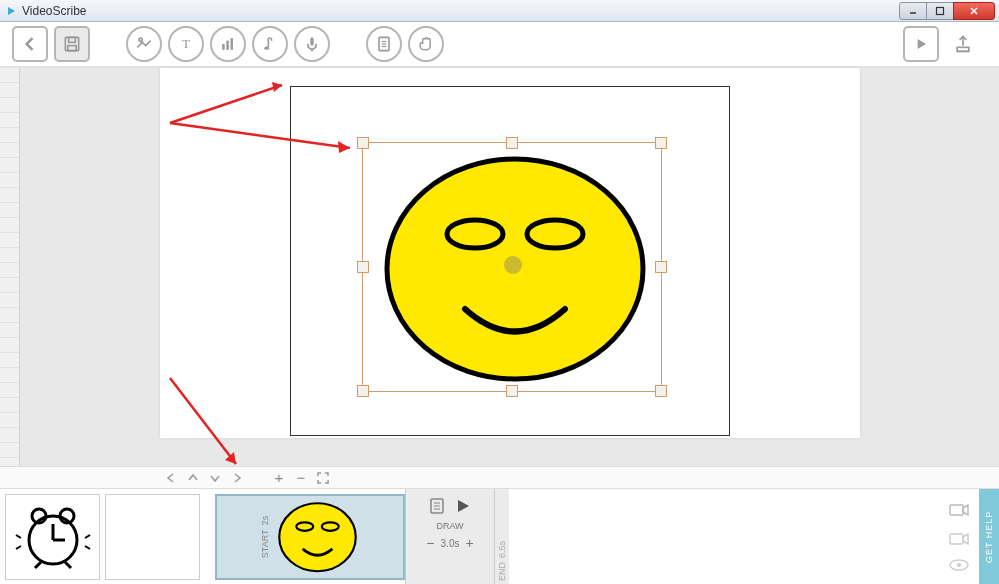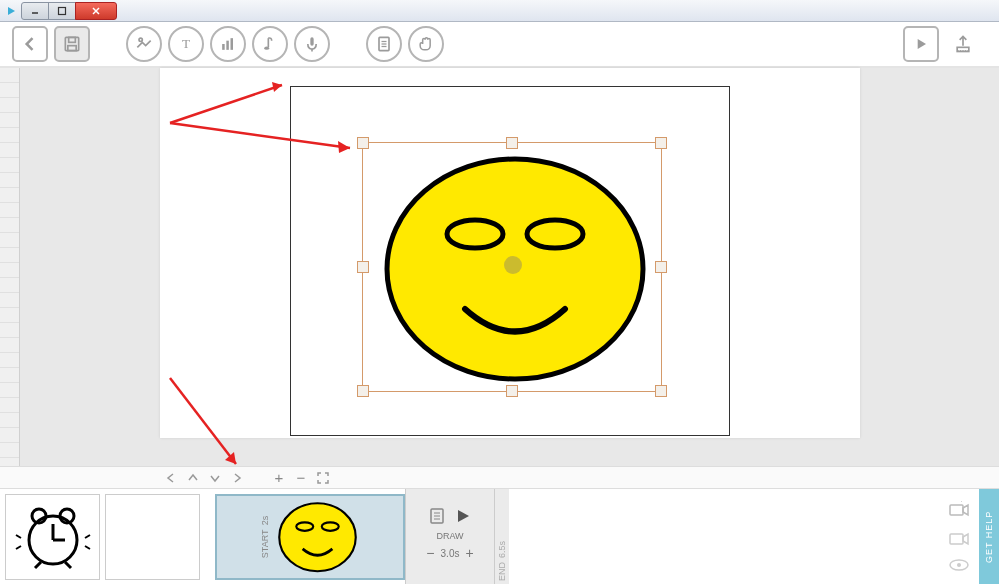--- a/index.html
+++ b/index.html
@@ -38,40 +38,41 @@
 
 .navbar { height:22px; background:#fafafa; border-top:1px solid #ddd; display:flex; align-items:center; padding-left:160px; color:#999;}
 .navbtn { width:18px;height:18px;display:flex;align-items:center;justify-content:center;cursor:pointer;margin:0 2px;}
 
 .timeline { height: 96px; background:#fff; border-top:1px solid #ddd; display:flex; align-items:stretch; }
 .tl-thumb { width:95px; height:86px; margin:5px 0 5px 5px; border:1px solid #ccc; background:#fff; display:flex; align-items:center; justify-content:center;}
 .tl-thumb.blank { background:#fff; }
 .tl-thumb.selected-outer { border:2px solid #8fb8c8; background:#d0e0e8; width:190px; position:relative; display:flex; padding:0;}
 .tl-start { writing-mode:vertical-rl; transform:rotate(180deg); font-size:9px; color:#888; padding:3px 2px; display:flex; gap:4px; align-items:center;}
 .tl-smiley { width:85px; height:78px; margin:3px; display:flex; align-items:center; justify-content:center;}
-.tl-panel-a { background:#ebebeb; width:90px; display:flex; flex-direction:column; align-items:center; padding:18px; gap:4px; border-left:1px solid #ccc; border-right:1px solid #ccc;}
+.tl-panel-a { background:#ebebeb; width:90px; display:flex; flex-direction:column; align-items:center; padding:8px; gap:4px; border-left:1px solid #ccc; border-right:1px solid #ccc;}
 .tl-panel-a .row1{display:flex;gap:8px;align-items:center;}
 .tl-panel-a .draw{font-size:9px;color:#777;}
 .tl-panel-a .row2{display:flex;gap:6px;align-items:center;font-size:10px;color:#777;}
 .tl-end { writing-mode:vertical-rl; transform:rotate(180deg); font-size:9px; color:#aaa; padding:3px 2px; background:#ebebeb; display:flex; gap:4px; align-items:center;}
 .tl-spacer{flex:1;}
 .tl-right { width:40px; display:flex; flex-direction:column; align-items:center; justify-content:space-around; color:#bbb; padding:6px 0;}
 .get-help-tab { width:20px; background:#7fc9db; writing-mode:vertical-rl; transform:rotate(180deg); color:#fff; font-size:9px; display:flex; align-items:center; justify-content:center; letter-spacing:1px;}
 
 .clock-doodle svg{width:80px;height:78px;}
 </style>
 </head>
 <body>
 
 <div class="titlebar">
   <span class="titlebar-icon">
     <svg viewBox="0 0 14 14">
         <polygon points="4,3 11,7 4,11" fill="#3aaed8"></polygon>
       </svg>
   </span>
+  <span class="titlebar-text">VideoScribe</span>
   <div class="winbtns">
     <div class="winbtn min">
         <svg width="10" height="10">
           <line x1="2" y1="7" x2="8" y2="7" stroke="#333" stroke-width="1.5"></line>
         </svg>
       </div>
     <div class="winbtn">
         <svg width="10" height="10">
           <rect x="1.5" y="1.5" width="7" height="7" fill="none" stroke="#333" stroke-width="1.2"></rect>
         </svg>

